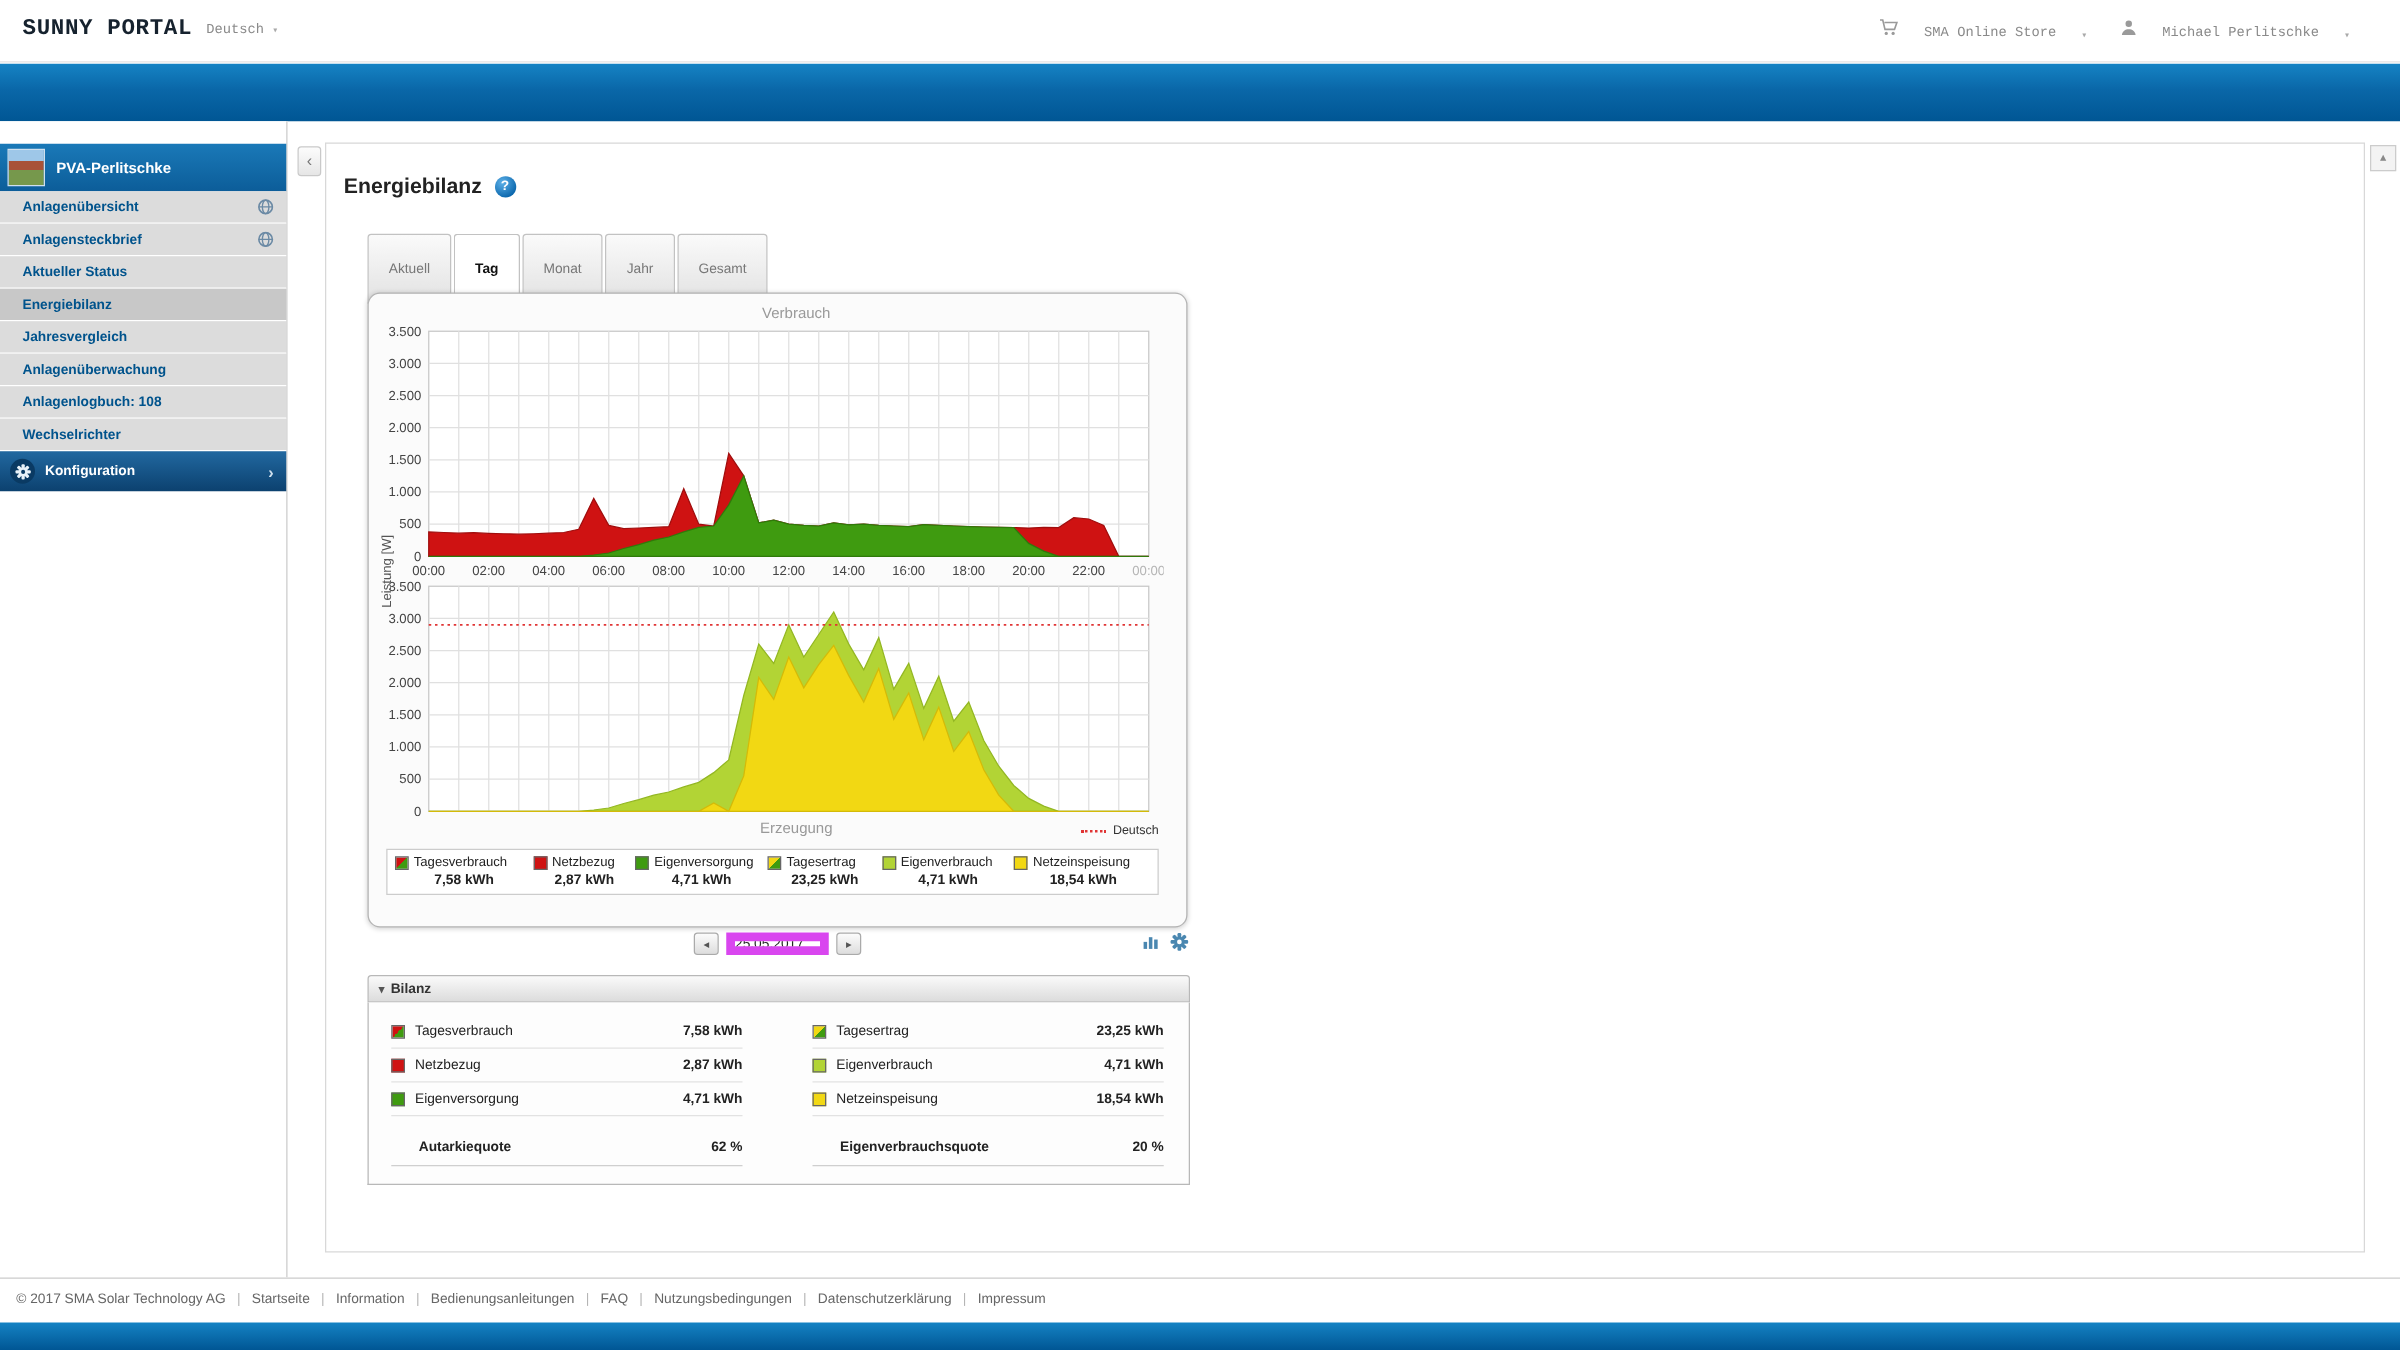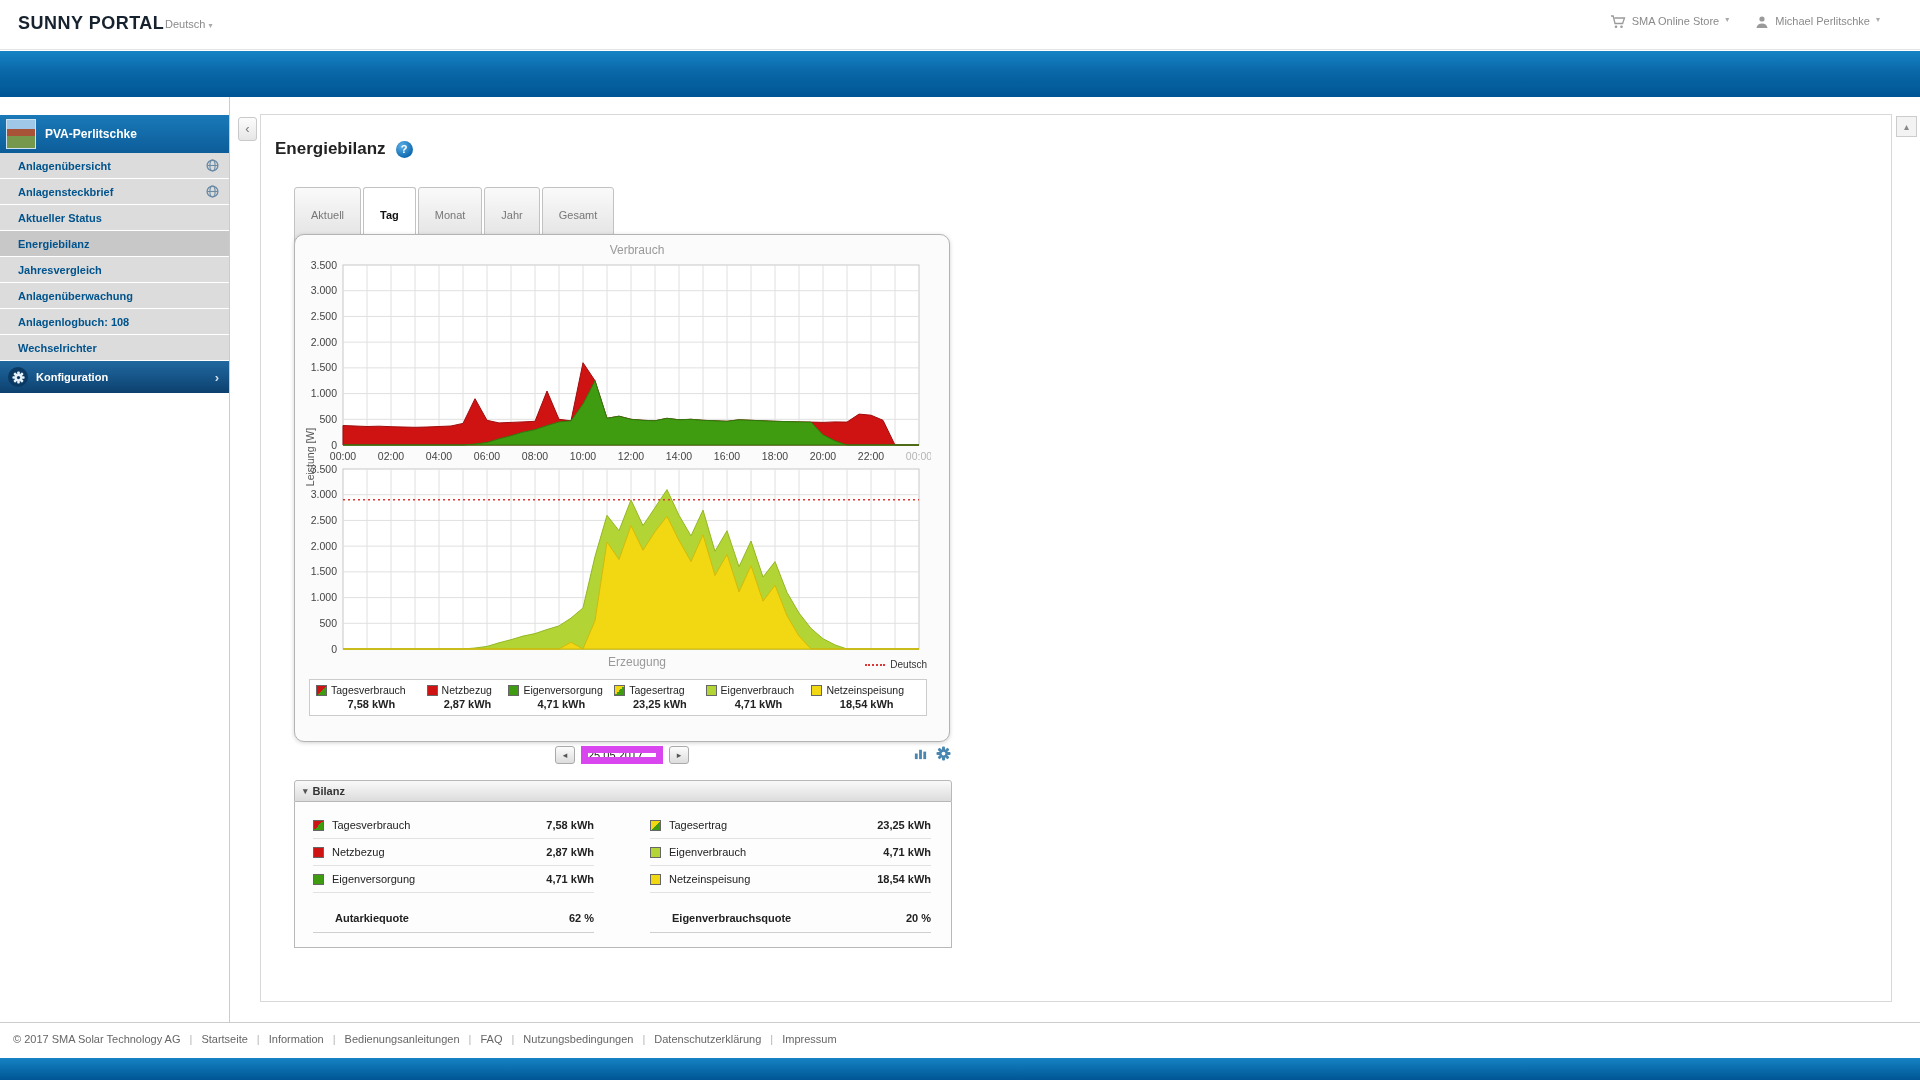--- a/index.html
+++ b/index.html
@@ -1,28 +1,28 @@
 <!DOCTYPE html>
 <html style="--red: #cf1212; --green: #3f9b10; --lgreen: #b2d435; --yellow: #f2d813; --soll: #e03535;"><head>
 <meta charset="utf-8">
 <style>
   * { box-sizing: border-box; margin: 0; padding: 0; }
   html,body { width:1920px; height:1080px; overflow:hidden; background:#fff;
     font-family:"Liberation Sans", sans-serif; color:#333; }
 
   
   .topbar { position:absolute; top:0; left:0; right:0; height:50px; background:#fff;
-    border-bottom:1px solid #e4e4e4; z-index:5; }
+    border-bottom:1px solid #e4e4e4; z-index:5;font-family:Liberation Mono, monospace; }
   .logo { position:absolute; left:18px; top:13px; font-size:18px; font-weight:bold;
     color:#16222e; letter-spacing:.5px; }
   .lang { position:absolute; left:165px; top:18px; font-size:11px; color:#8a8a8a;
     cursor:pointer; }
   .top-right { position:absolute; right:40px; top:15px; display:flex; align-items:center;
     gap:26px; font-size:11px; color:#8a8a8a; }
-  .top-link { display:flex; align-items:flex-start; gap:6px; cursor:pointer; }
+  .top-link { display:flex; align-items:flex-end; gap:20px; cursor:pointer; }
   .caret { font-size:8px; color:#aaa; }
 
   
   .band { position:absolute; top:51px; left:0; right:0; height:46px;
     background:linear-gradient(180deg,#1583c4 0%,#0a67a8 45%,#005694 100%); }
   .bottombar { position:absolute; left:0; right:0; bottom:0; height:22px;
     background:linear-gradient(180deg,#1583c4,#005694); }
 
   
   .sidebar { position:absolute; left:0; top:97px; width:230px; bottom:58px;

